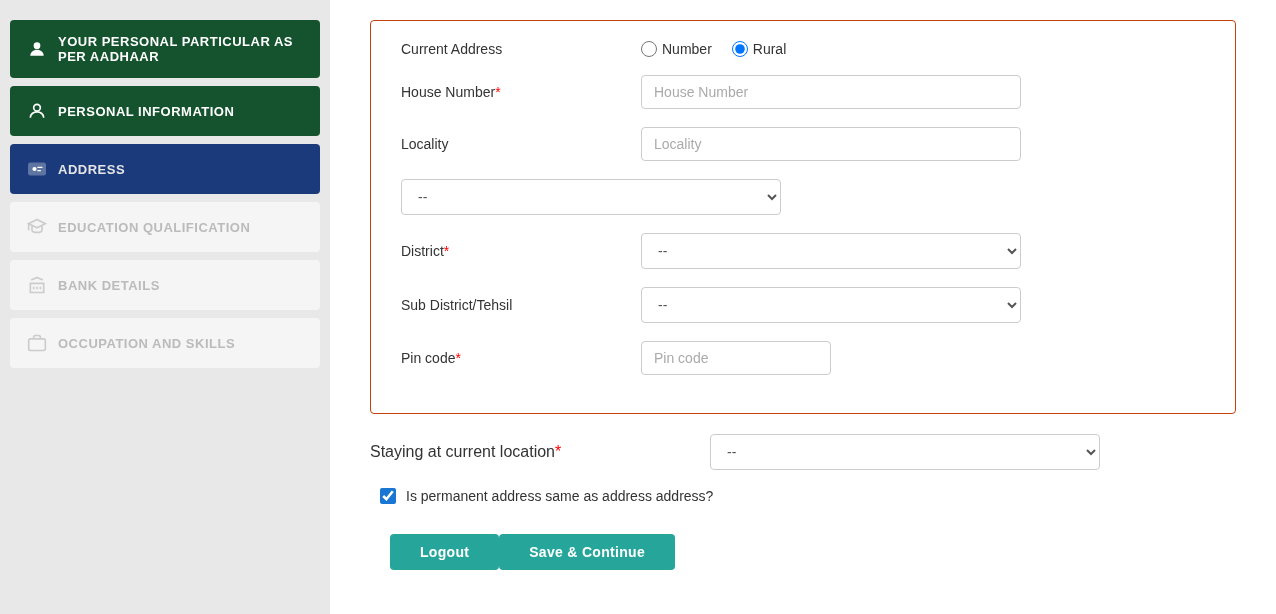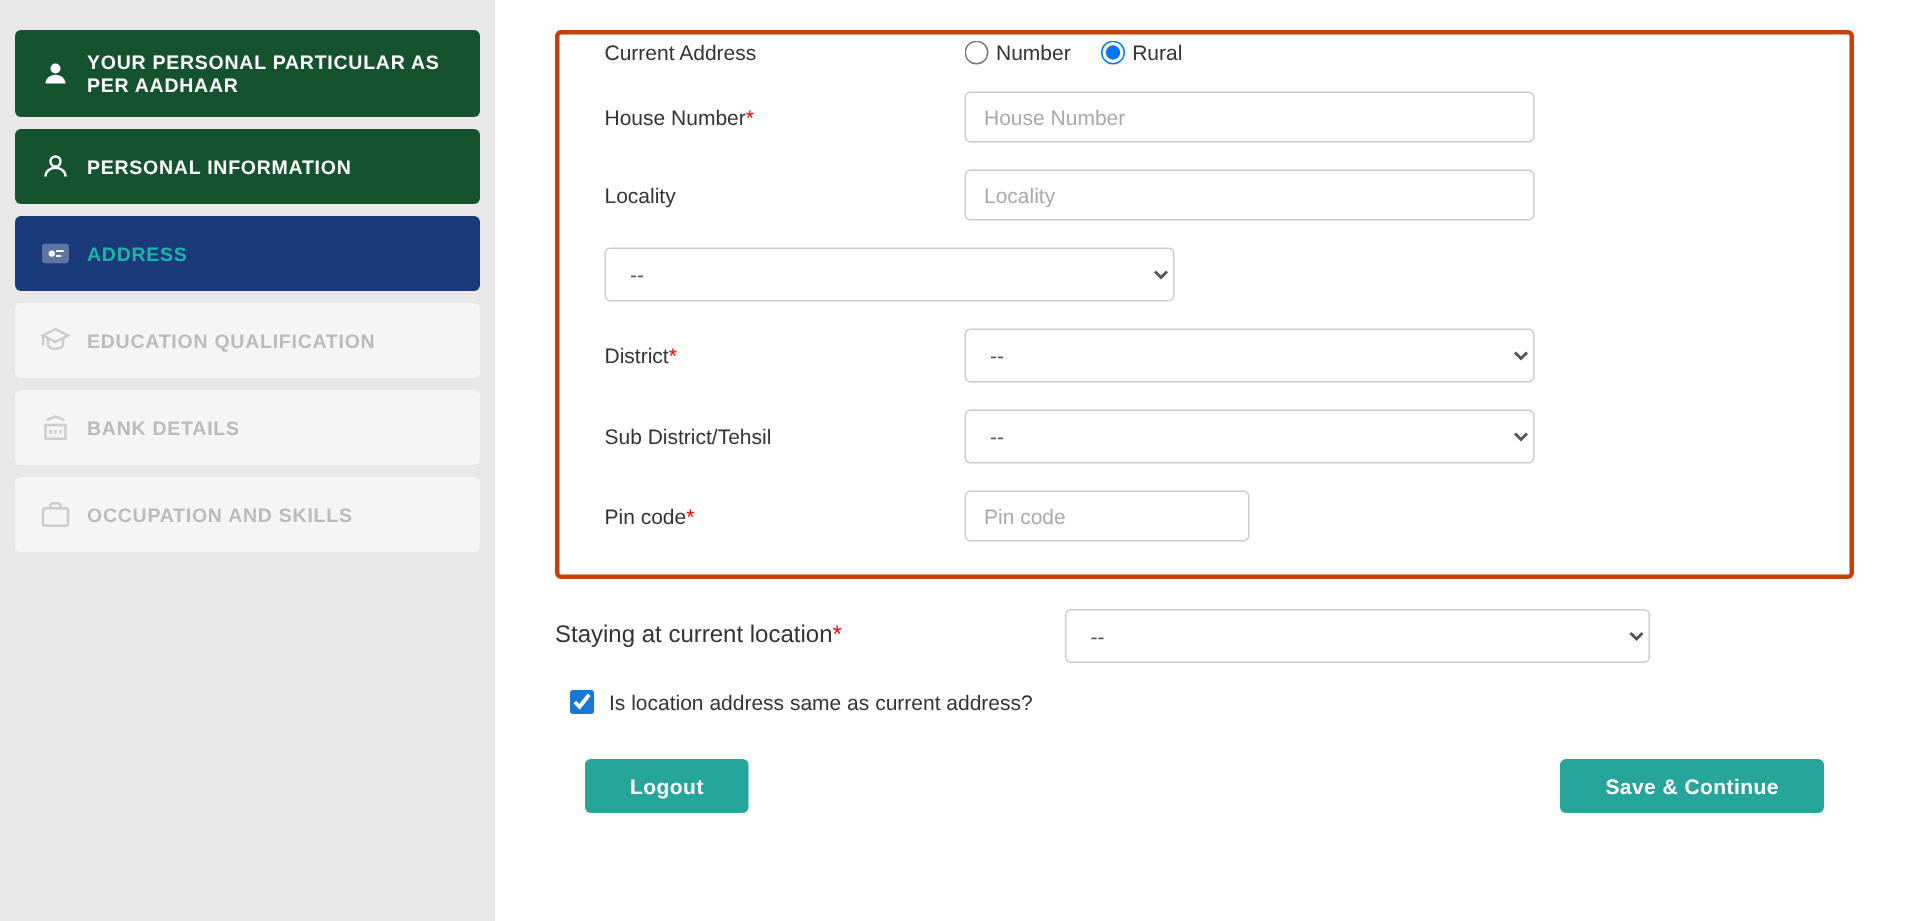--- a/index.html
+++ b/index.html
@@ -29,21 +29,21 @@
       text-transform: uppercase;
       color: #aaa;
       background: #fff;
     }
     .sidebar-item.green {
       background: #14532d;
       color: #fff;
     }
     .sidebar-item.blue {
       background: #1a3a7c;
-      color: #14b8a6;
+      color: #e5e5e5;
     }
     .sidebar-item.disabled {
       background: #f5f5f5;
       color: #bbb;
     }
     .sidebar-icon {
       width: 22px;
       height: 22px;
       display: flex;
       align-items: center;
@@ -55,23 +55,23 @@
     .main {
       flex: 1;
       padding: 20px 40px 20px 40px;
       background: #fff;
       overflow-y: auto;
     }
 
     
     .address-card {
       background: #fff;
-      border: 3px solid #c2410c;
-      border-radius: 4px;
-      padding: 4px 30px;
+      border: 1px solid #c2410c;
+      border-radius: 4px;
+      padding: 20px 30px;
       margin-bottom: 20px;
     }
 
     .form-row {
       display: flex;
       align-items: center;
       margin-bottom: 18px;
     }
 
     .form-label {
@@ -167,21 +167,21 @@
     }
     .checkbox-label {
       font-size: 14px;
       color: #333;
       font-weight: 500;
     }
 
     
     .button-row {
       display: flex;
-      justify-content: space-between;
+      justify-content: flex-start;
       align-items: center;
       padding: 0 20px;
     }
     .btn {
       padding: 10px 30px;
       border: none;
       border-radius: 4px;
       font-size: 14px;
       font-weight: bold;
       cursor: pointer;
@@ -344,21 +344,21 @@
     <div class="outside-label">
       <span>Staying at current location</span><span class="required">*</span>
     </div>
     <select class="outside-select">
       <option>--</option>
     </select>
   </div>
 
   <div class="checkbox-row">
     <input type="checkbox" checked="" style="">
-    <label class="checkbox-label">Is location address same as current address?</label>
+    <label class="checkbox-label">Is permanent address same as address address?</label>
   </div>
 
   <div class="button-row">
     <button class="btn btn-logout">Logout</button>
     <button class="btn btn-save">Save &amp; Continue</button>
   </div>
 
 </div>
 
 </body></html>

